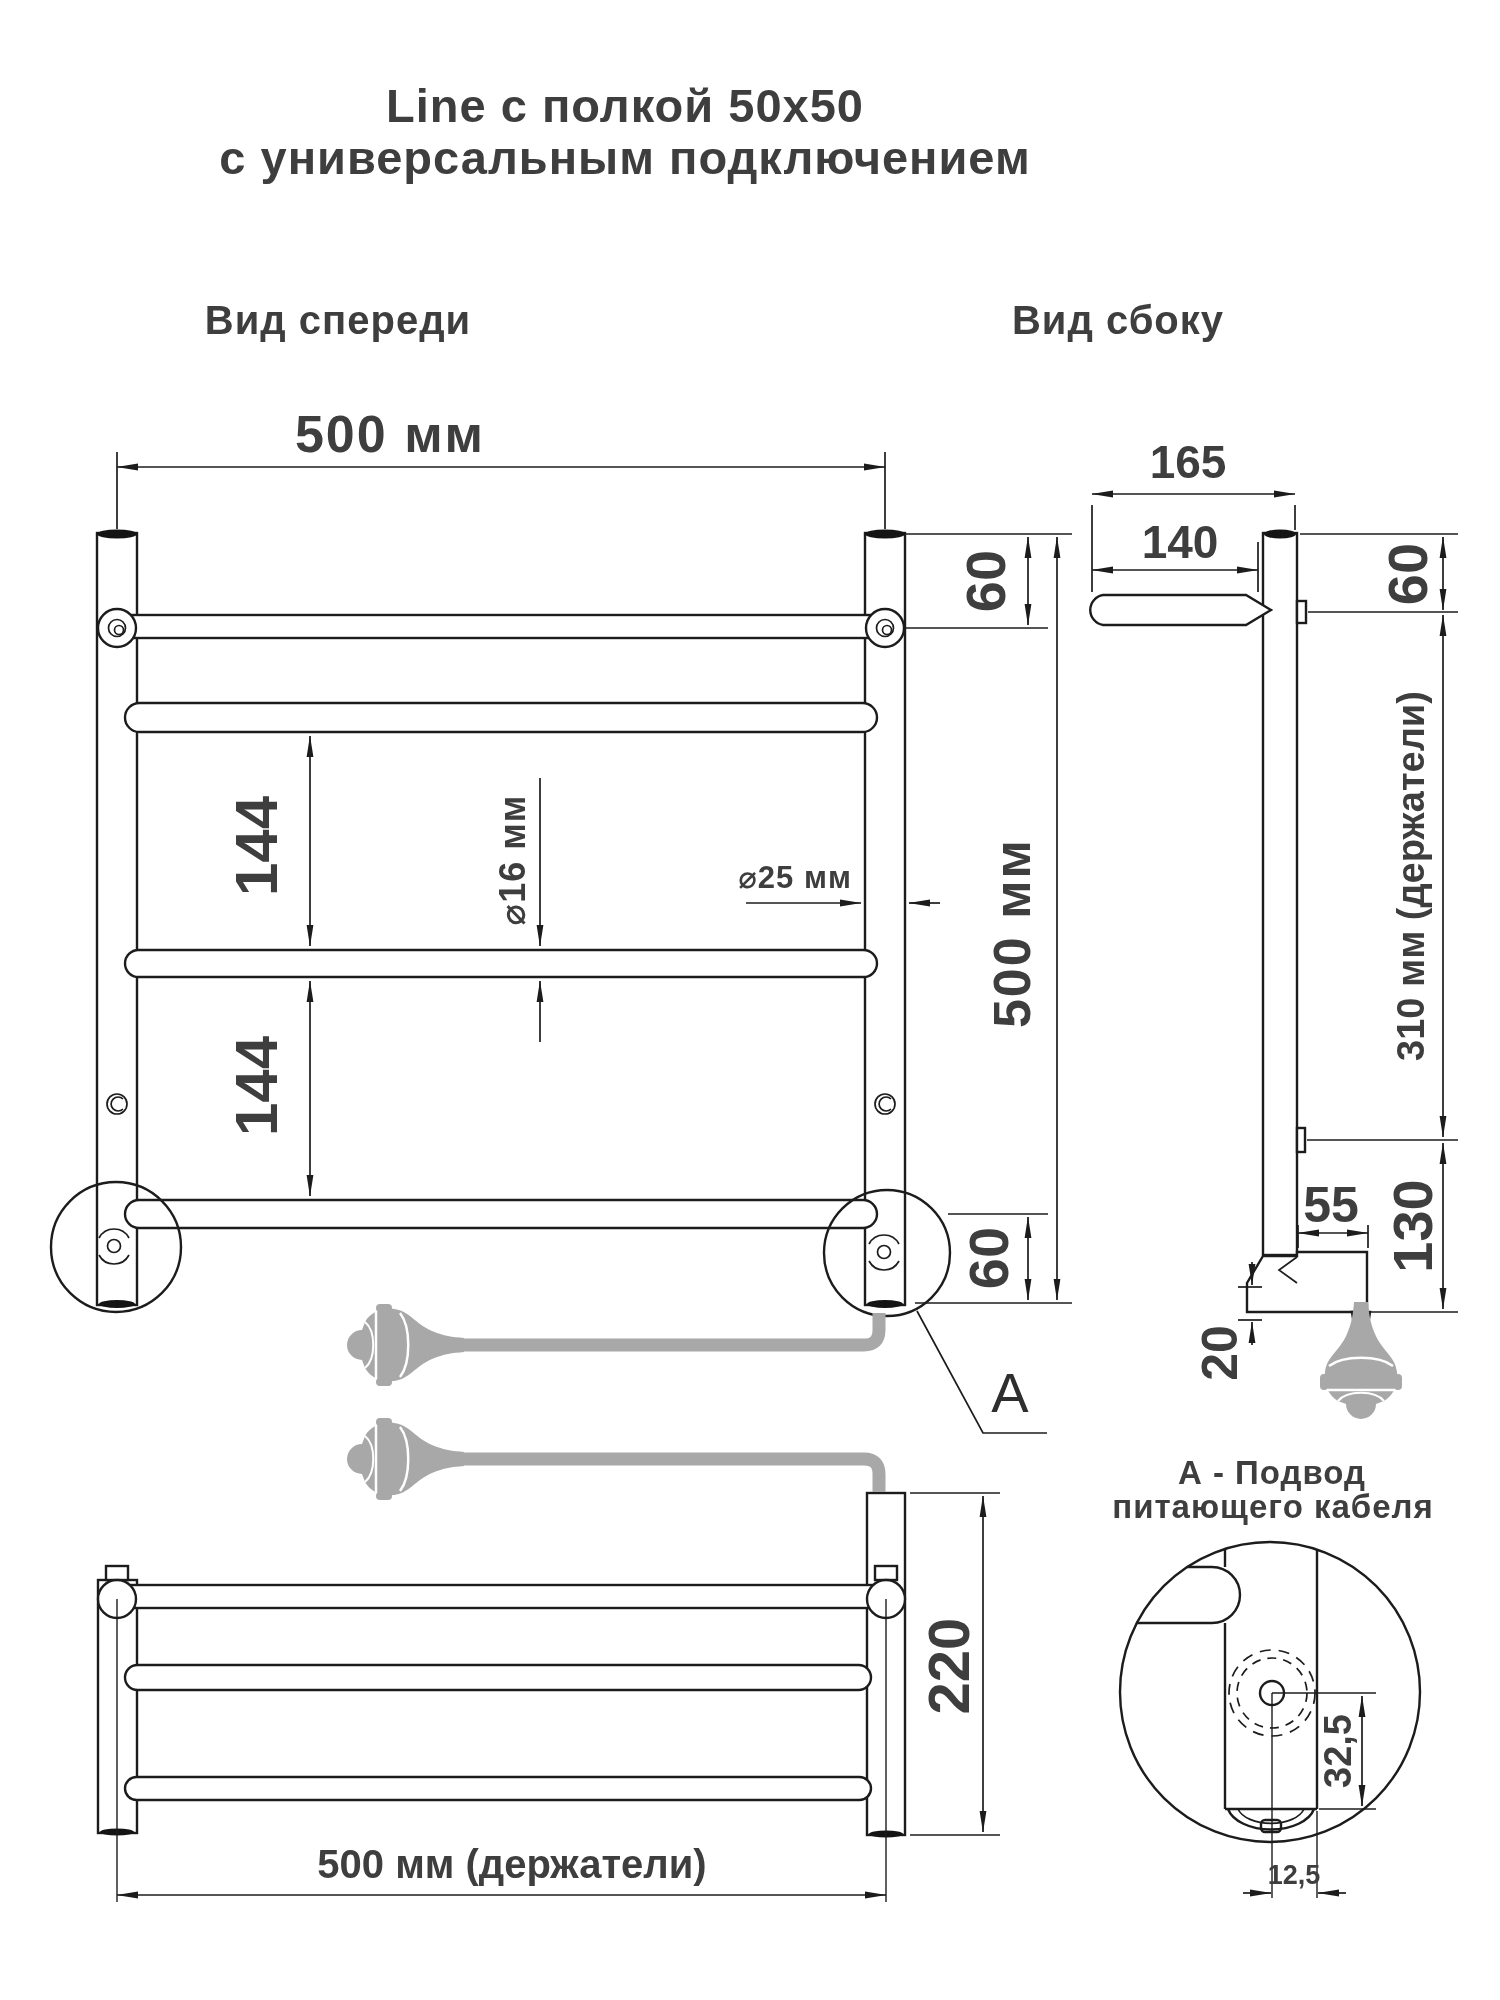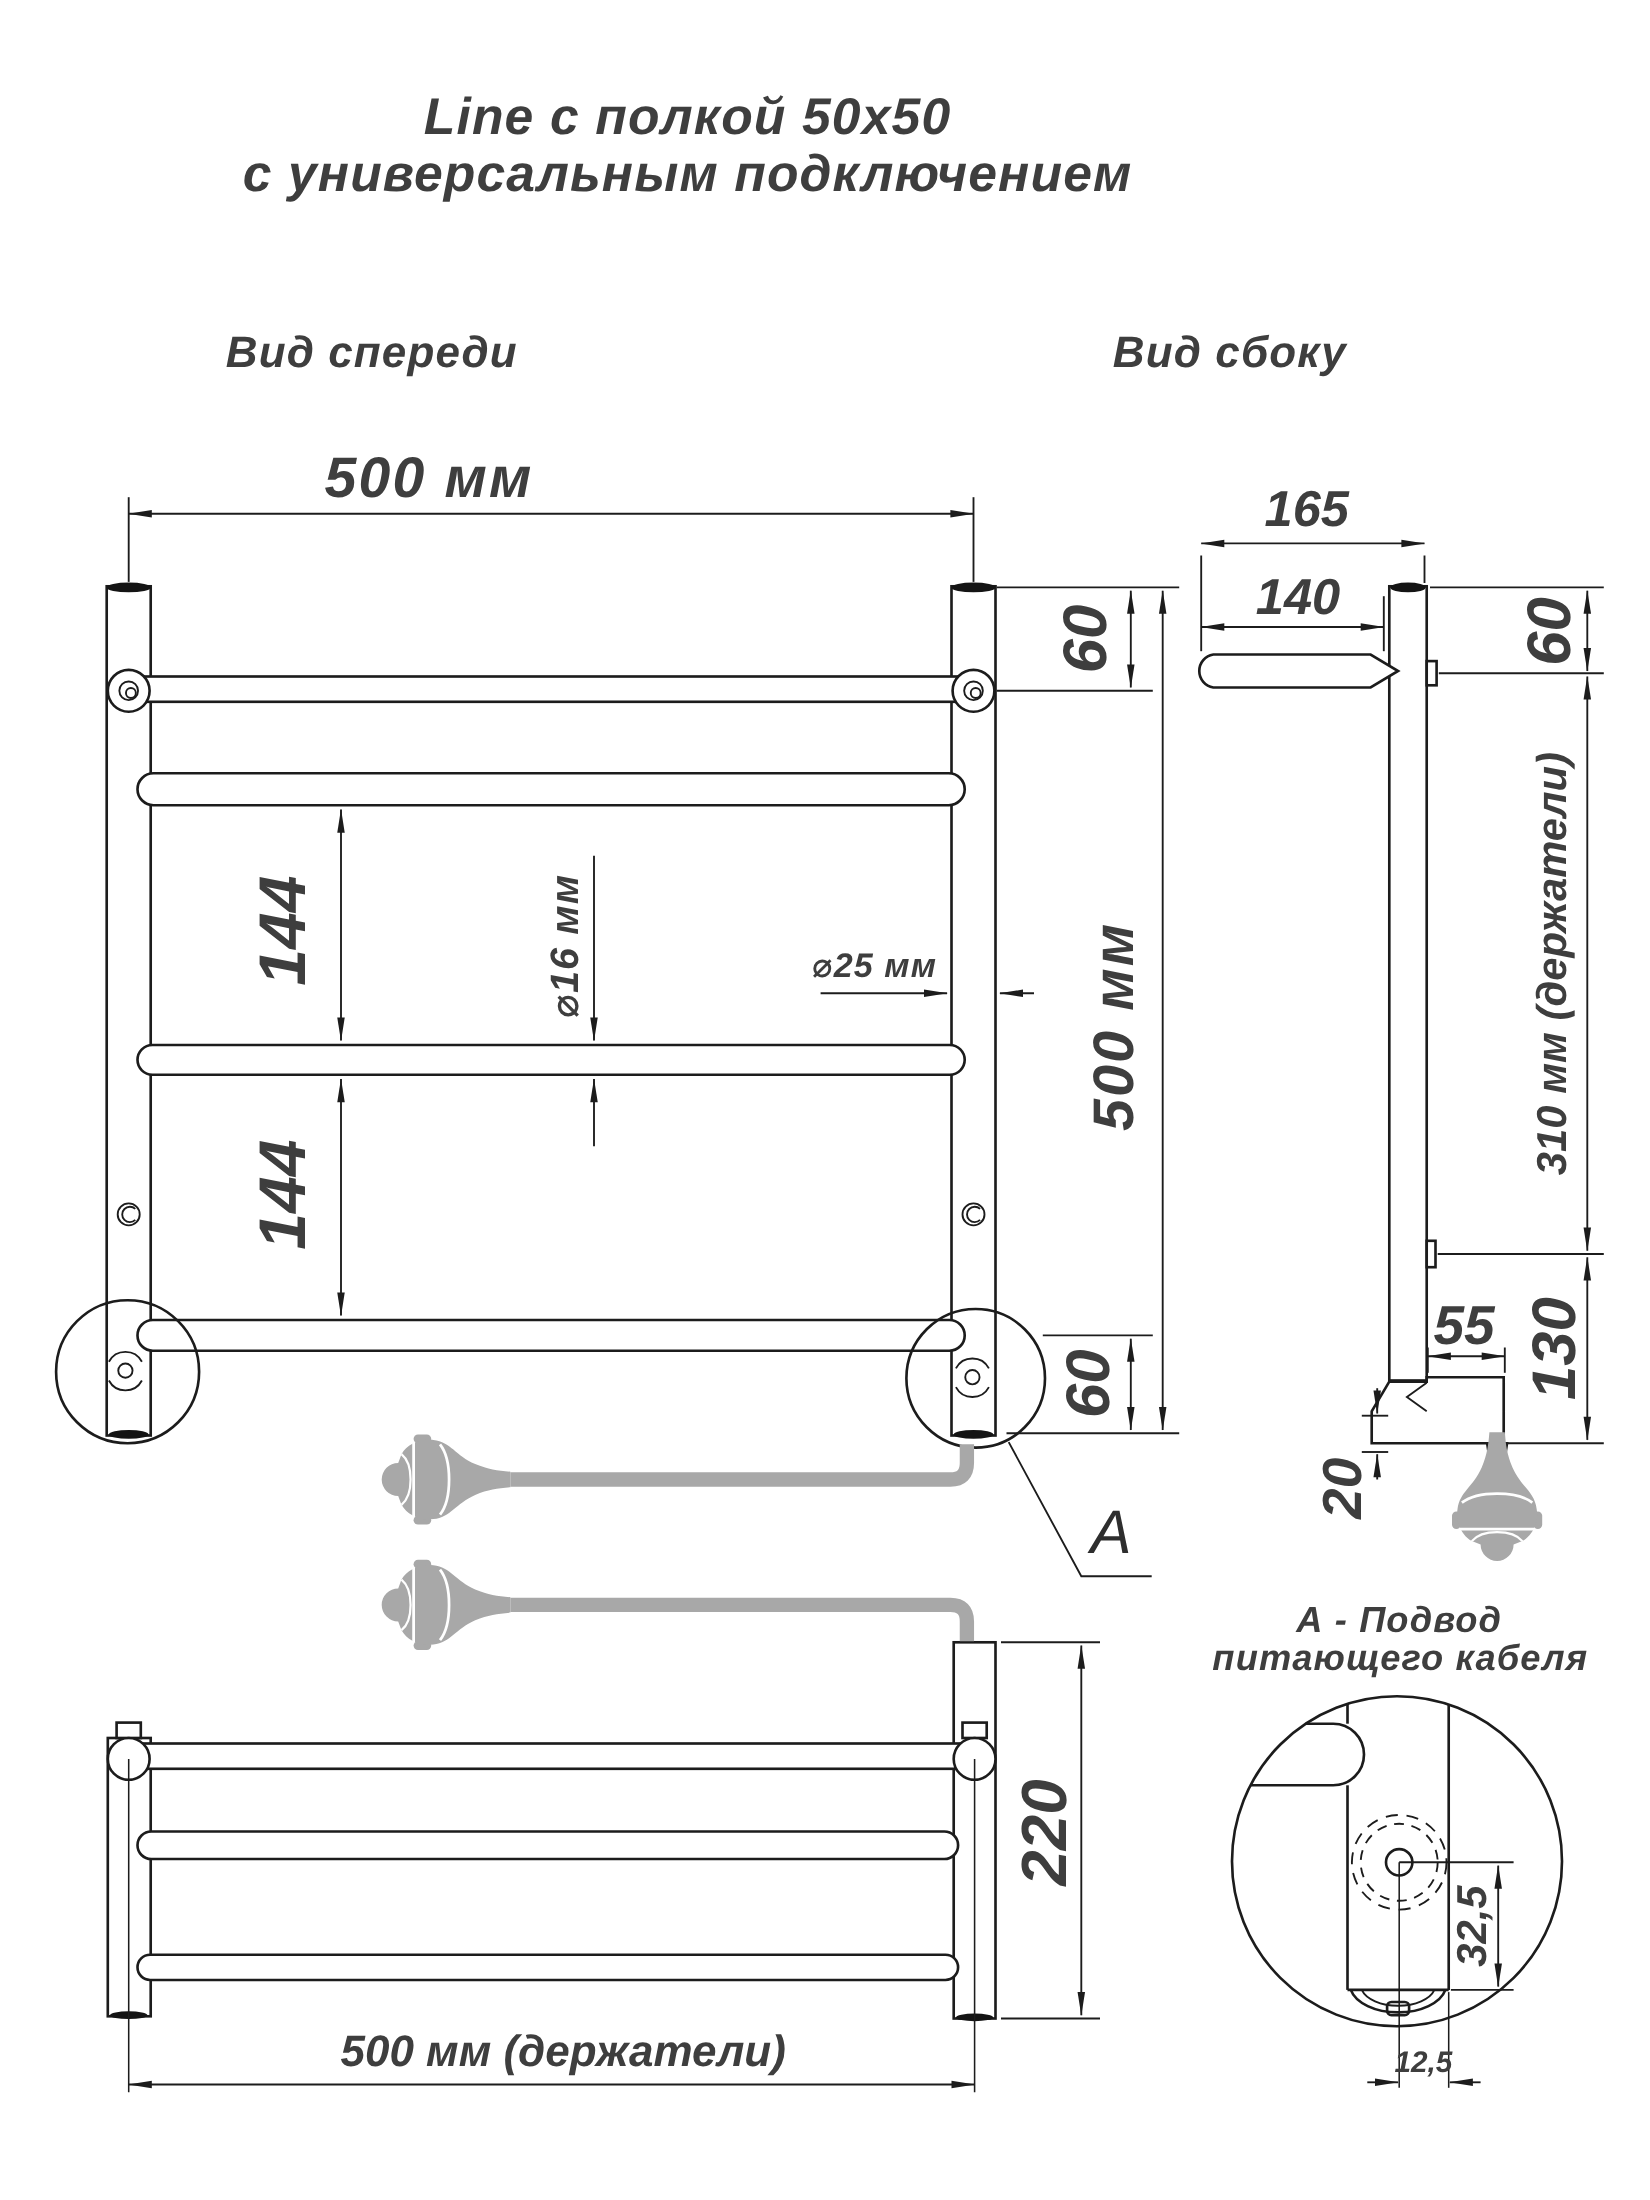--- a/index.html
+++ b/index.html
@@ -1,17 +1,17 @@
 <!DOCTYPE html>
 <html><head>
 <meta charset="utf-8">
 <style>
   html,body{margin:0;padding:0;background:#ffffff;}
   body{font-family:"Liberation Sans","DejaVu Sans",sans-serif;}
-  .page{width:1500px;height:2000px;background:#fff;position:relative;margin:0 auto;font-style:italic;}
+  .page{width:1500px;height:2000px;background:#fff;position:relative;margin:0 auto;}
   svg{display:block;}
   svg text{fill:#3e3e3e;font-family:"Liberation Sans","DejaVu Sans",sans-serif;font-weight:bold;}
   .t-title{font-size:47px;letter-spacing:1px;}
   .t-view{font-size:40px;letter-spacing:1px;}
   .t-big{font-size:52px;letter-spacing:2px;}
   .t-num{font-size:56px;}
   .t-144{font-size:60px;}
   .t-165{font-size:46px;}
   .t-220{font-size:58px;}
   .t-55{font-size:50px;}

